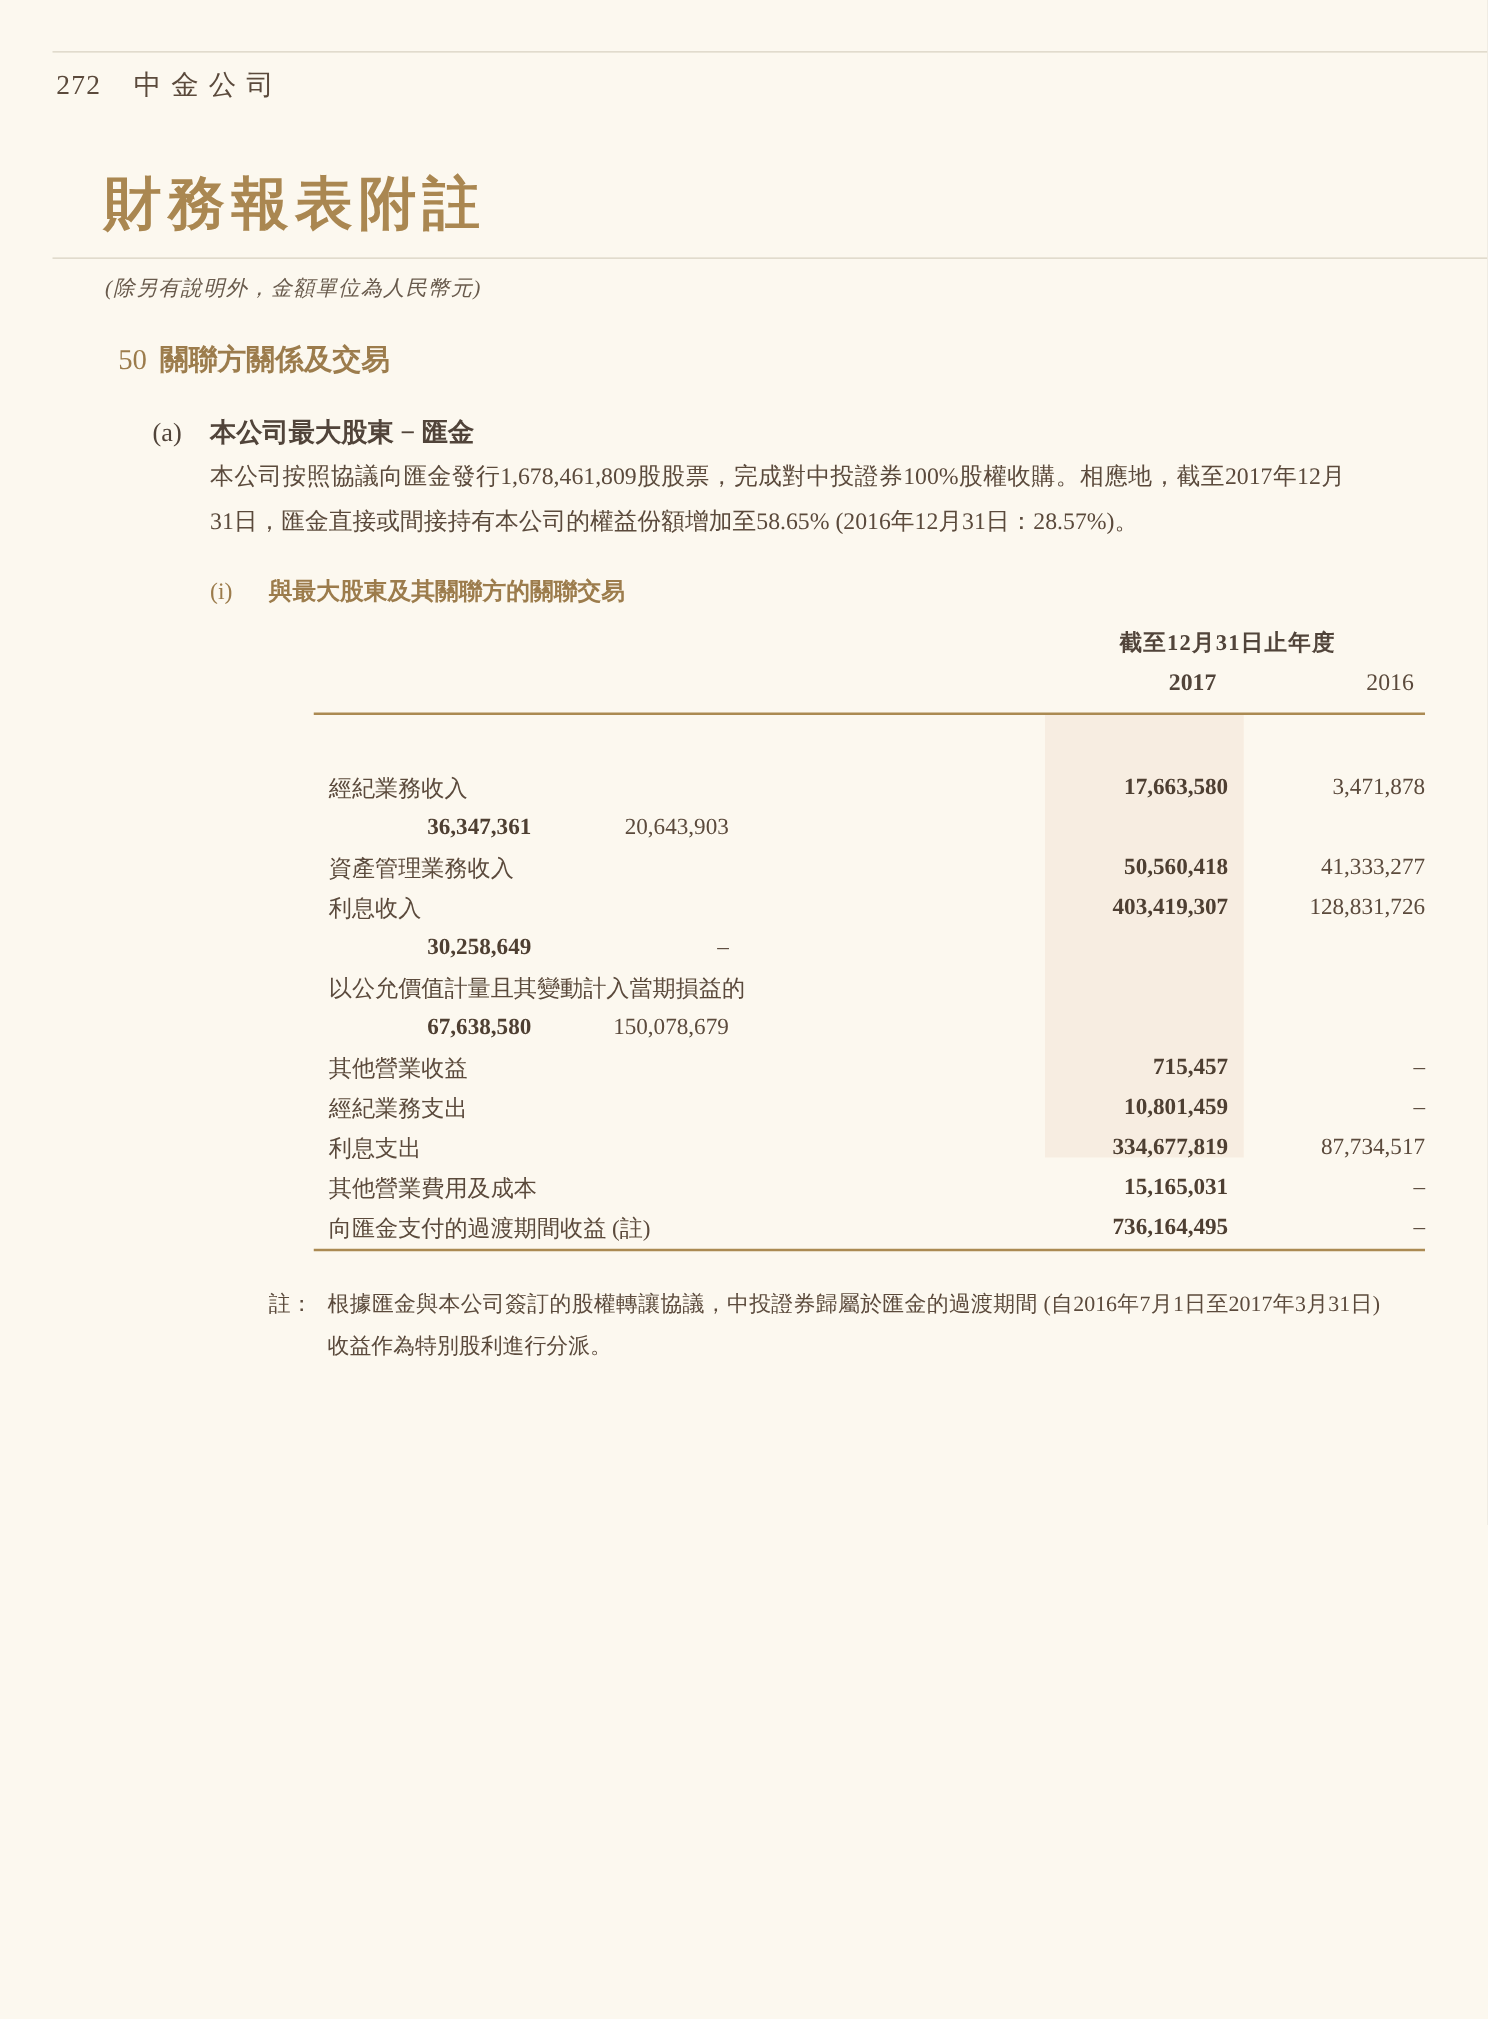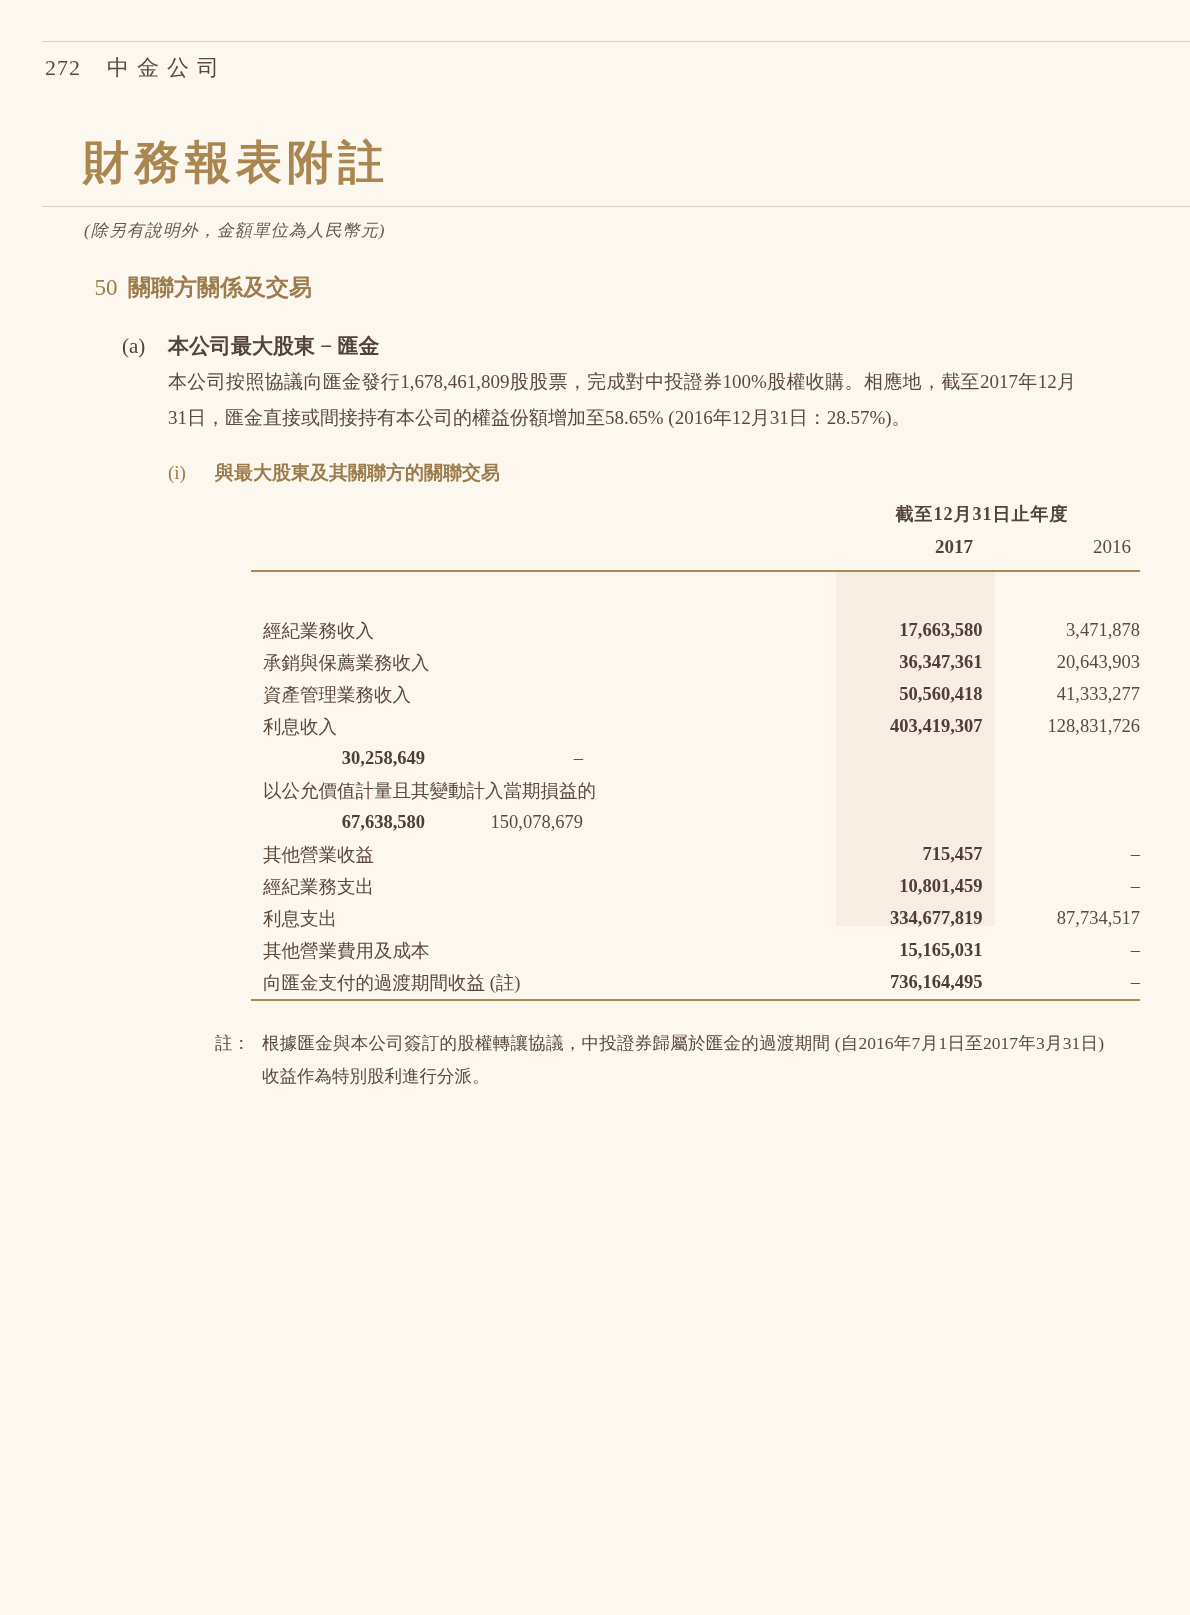--- a/index.html
+++ b/index.html
@@ -144,21 +144,20 @@
     </div>
     <div class="gold-rule-top"></div>
     <div class="table-body">
       <div class="col-highlight"></div>
     <div class="trow">
           <span class="tlabel">經紀業務收入</span>
           <span class="v2017">17,663,580</span>
           <span class="v2016">3,471,878</span>
         </div>
         <div class="trow">
-          <span class="tlabel">承銷與保薦業務收入</span>
           <span class="v2017">36,347,361</span>
           <span class="v2016">20,643,903</span>
         </div>
         <div class="trow">
           <span class="tlabel">資產管理業務收入</span>
           <span class="v2017">50,560,418</span>
           <span class="v2016">41,333,277</span>
         </div>
         <div class="trow">
           <span class="tlabel">利息收入</span>

